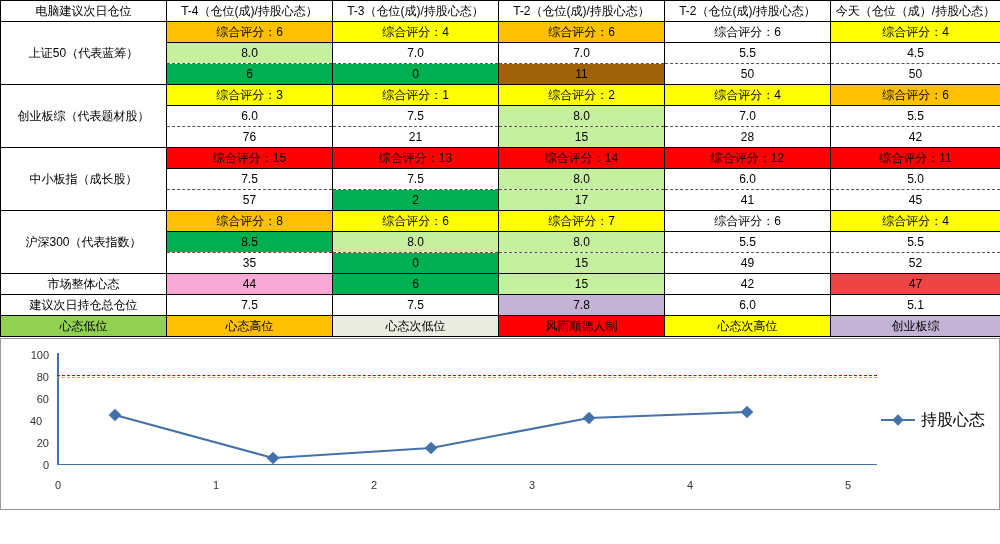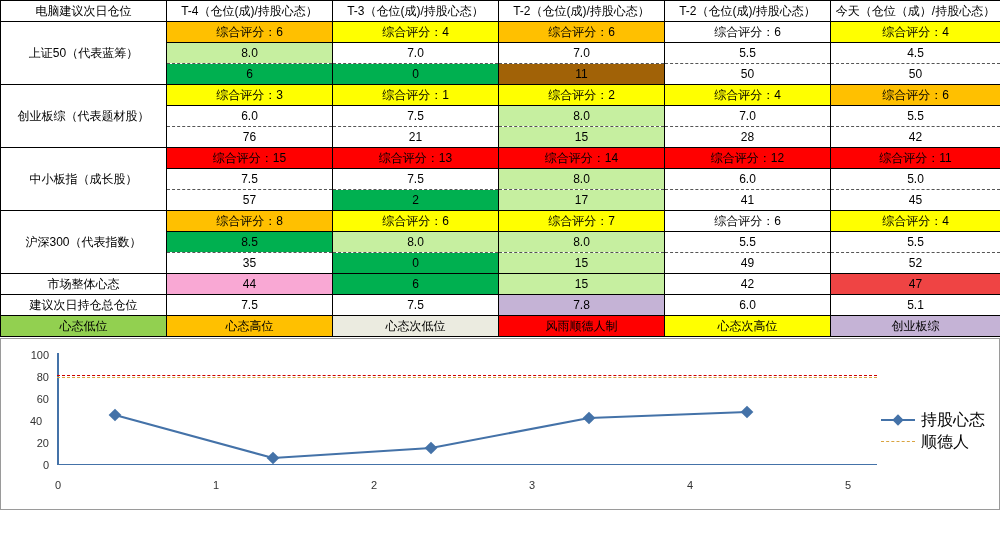--- a/index.html
+++ b/index.html
@@ -266,22 +266,16 @@
     </div>
 
     <div id="legendbox">
       <div class="lgrow">
         <span class="lgsym">
           <span class="lgline"></span>
             <span class="lgdot"></span>
         </span>
         <span>持股心态</span>
       </div>
-      <div class="lgrow">
-        <span class="lgsym">
-          <span class="lgdash2"></span>
-        </span>
-        <span>顺德人</span>
-      </div>
     </div>
   </div>
 
 </div>
 
 </body></html>

